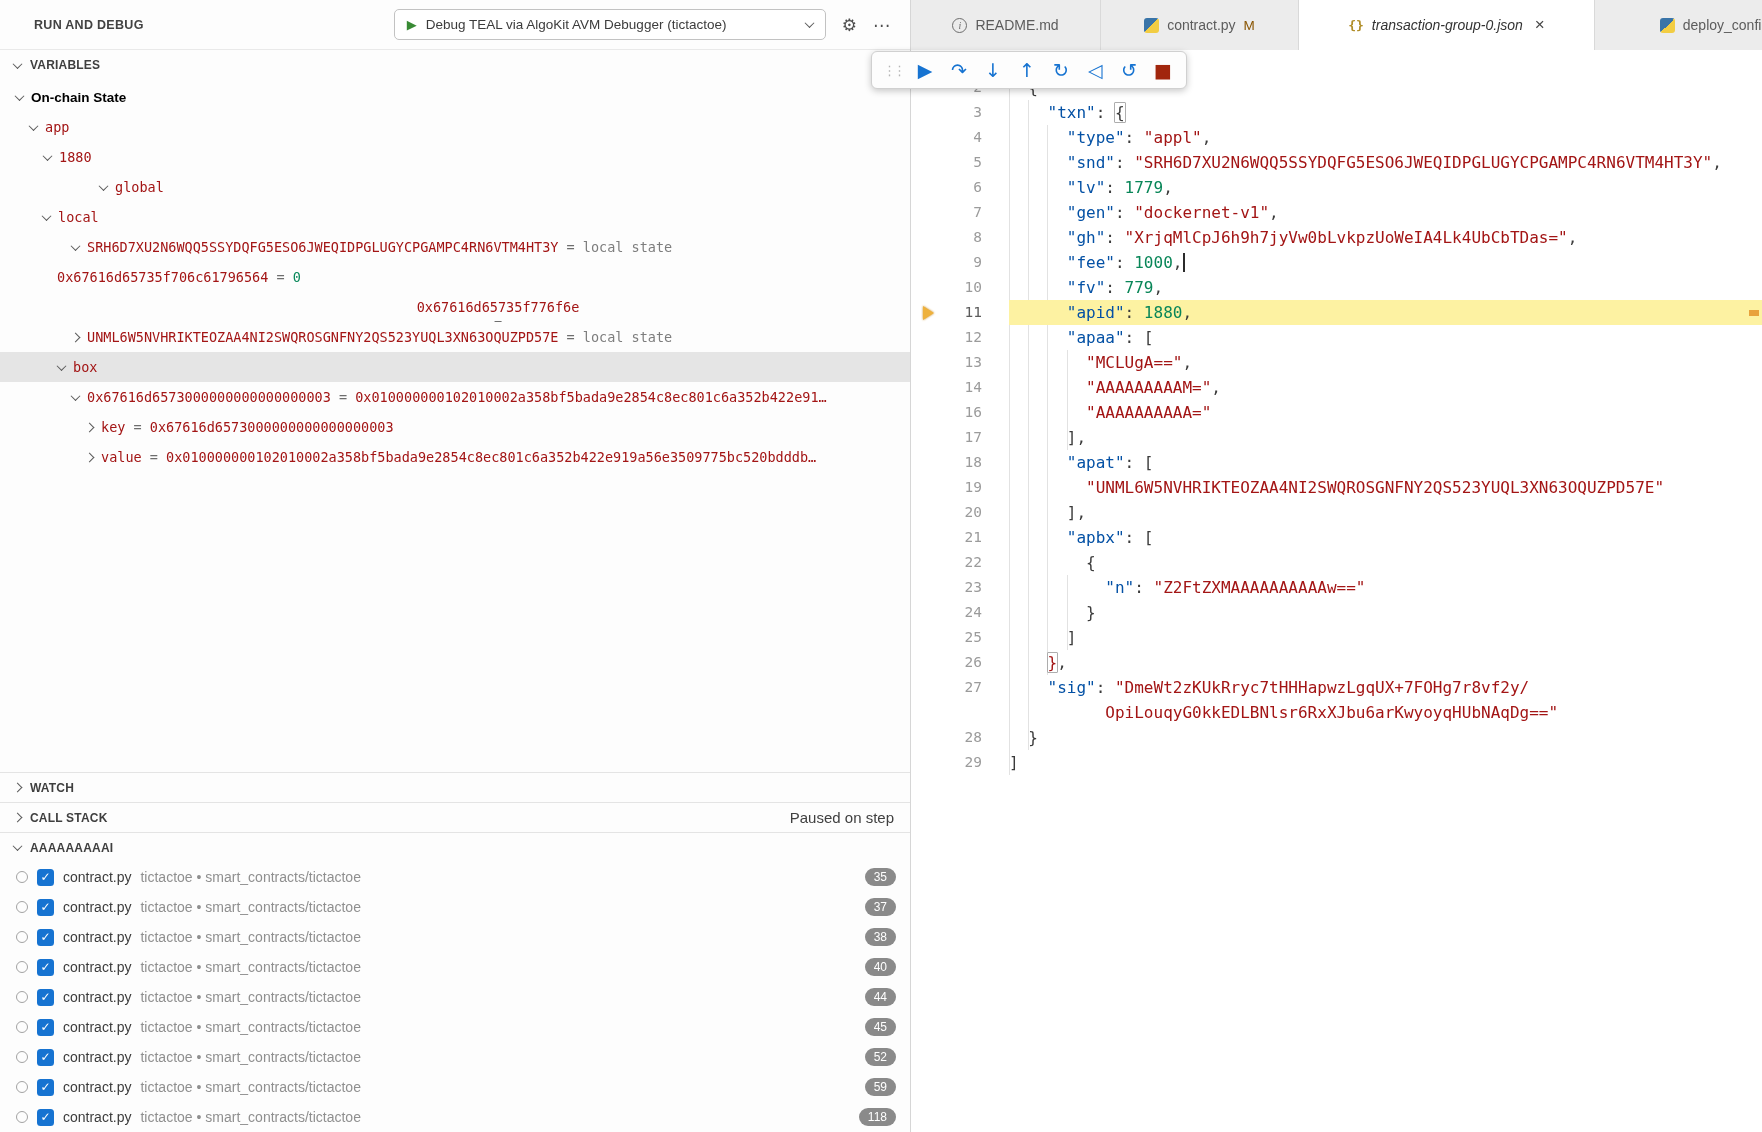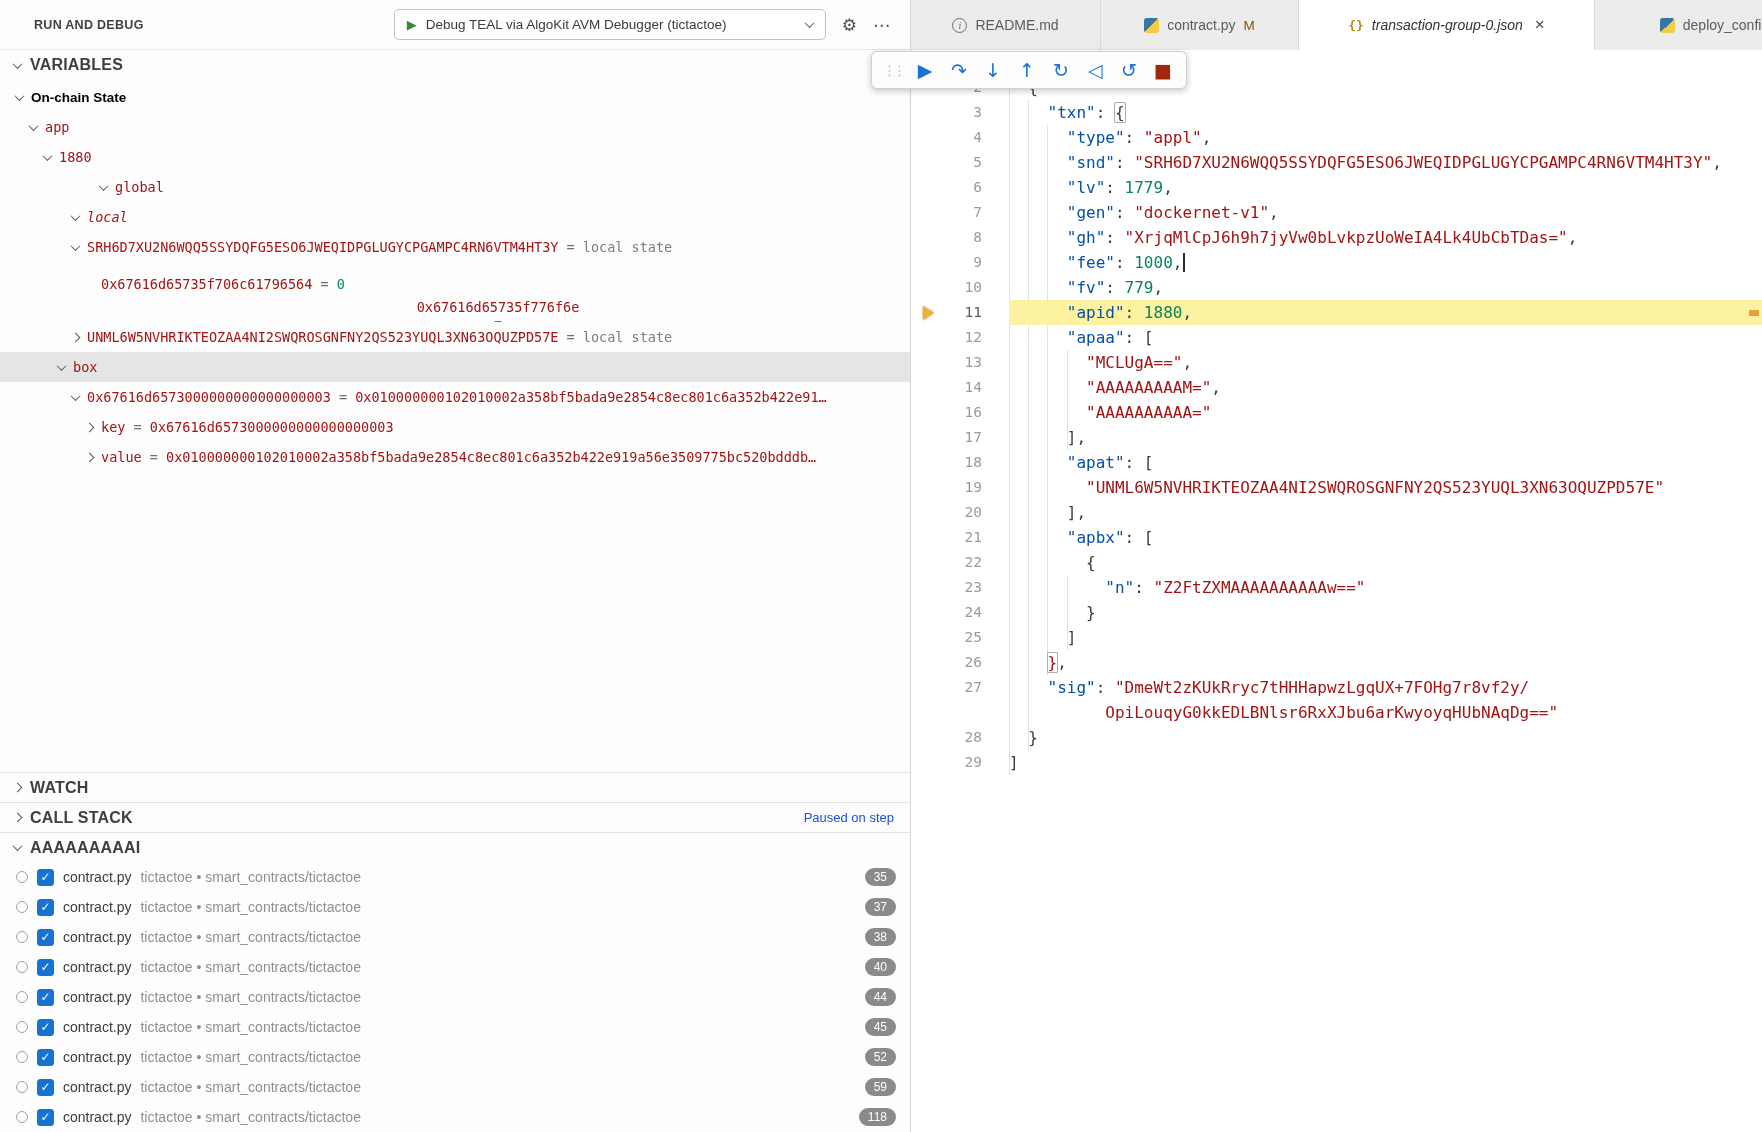--- a/index.html
+++ b/index.html
@@ -22,22 +22,22 @@
 
   .chev{width:7px;height:7px;border-right:1.5px solid #5a5a5a;border-bottom:1.5px solid #5a5a5a;
     display:inline-block;flex:none}
   .chev.down{transform:rotate(45deg) translate(-1px,-1px)}
   .chev.right{transform:rotate(-45deg)}
   .chev.none{border:none}
 
   .sec{height:30px;flex:none;display:flex;align-items:center;padding:0 16px 0 14px;gap:9px;
     border-top:1px solid #e4e4e4;cursor:pointer}
   .sec.first{border-top:none}
-  .sec-label{font-size:16px;font-weight:700;color:#3f3f3f;letter-spacing:.2px}
-  .sec-status{margin-left:auto;font-size:13px;color:#1d4ed8;font-weight:400}
+  .sec-label{font-size:12px;font-weight:700;color:#3f3f3f;letter-spacing:.2px}
+  .sec-status{margin-left:auto;font-size:15px;color:#404040;font-weight:400}
 
   .tree{flex:1;min-height:0;overflow:hidden;padding-top:2px}
   .trow{height:30px;display:flex;align-items:center;white-space:nowrap;overflow:hidden;
     font-family:"DejaVu Sans Mono",monospace;font-size:13.5px;cursor:pointer}
   .trow .chev{margin-right:8px}
   .trow.selected{background:#e5e5e5}
   .tname{color:#a31515}
   .trow.bold .tname{font-family:"Liberation Sans",sans-serif;font-weight:700;color:#000000}
   .tsep{color:#6e6e6e;white-space:pre}
   .tval.muted{color:#7d7d7d}
@@ -139,31 +139,31 @@
           <span class="tname">app</span>
         </div>
         <div class="trow" style="padding-left: 44px;">
           <span class="chev down"></span>
           <span class="tname">1880</span>
         </div>
         <div class="trow" style="padding-left: 58px; margin-left: 42px;">
           <span class="chev down"></span>
           <span class="tname">global</span>
         </div>
-        <div class="trow" style="padding-left: 72px; font-style: italic;">
+        <div class="trow" style="padding-left: 43px;">
           <span class="chev down"></span>
           <span class="tname">local</span>
         </div>
         <div class="trow" style="padding-left: 72px;">
           <span class="chev down"></span>
           <span class="tname">SRH6D7XU2N6WQQ5SSYDQFG5ESO6JWEQIDPGLUGYCPGAMPC4RN6VTM4HT3Y</span>
           <span class="tsep"> = </span>
           <span class="tval muted">local state</span>
         </div>
-        <div class="trow" style="padding-left: 86px; align-items: flex-end;">
+        <div class="trow" style="padding-left: 42px;">
           <span class="chev none"></span>
           <span class="tname">0x67616d65735f706c61796564</span>
           <span class="tsep"> = </span>
           <span class="tval num">0</span>
         </div>
         <div class="trow" style="padding-left: 86px; flex-direction: column;">
           <span class="chev none"></span>
           <span class="tname">0x67616d65735f776f6e</span>
           <span class="tsep"> = </span>
           <span class="tval num">0</span>

